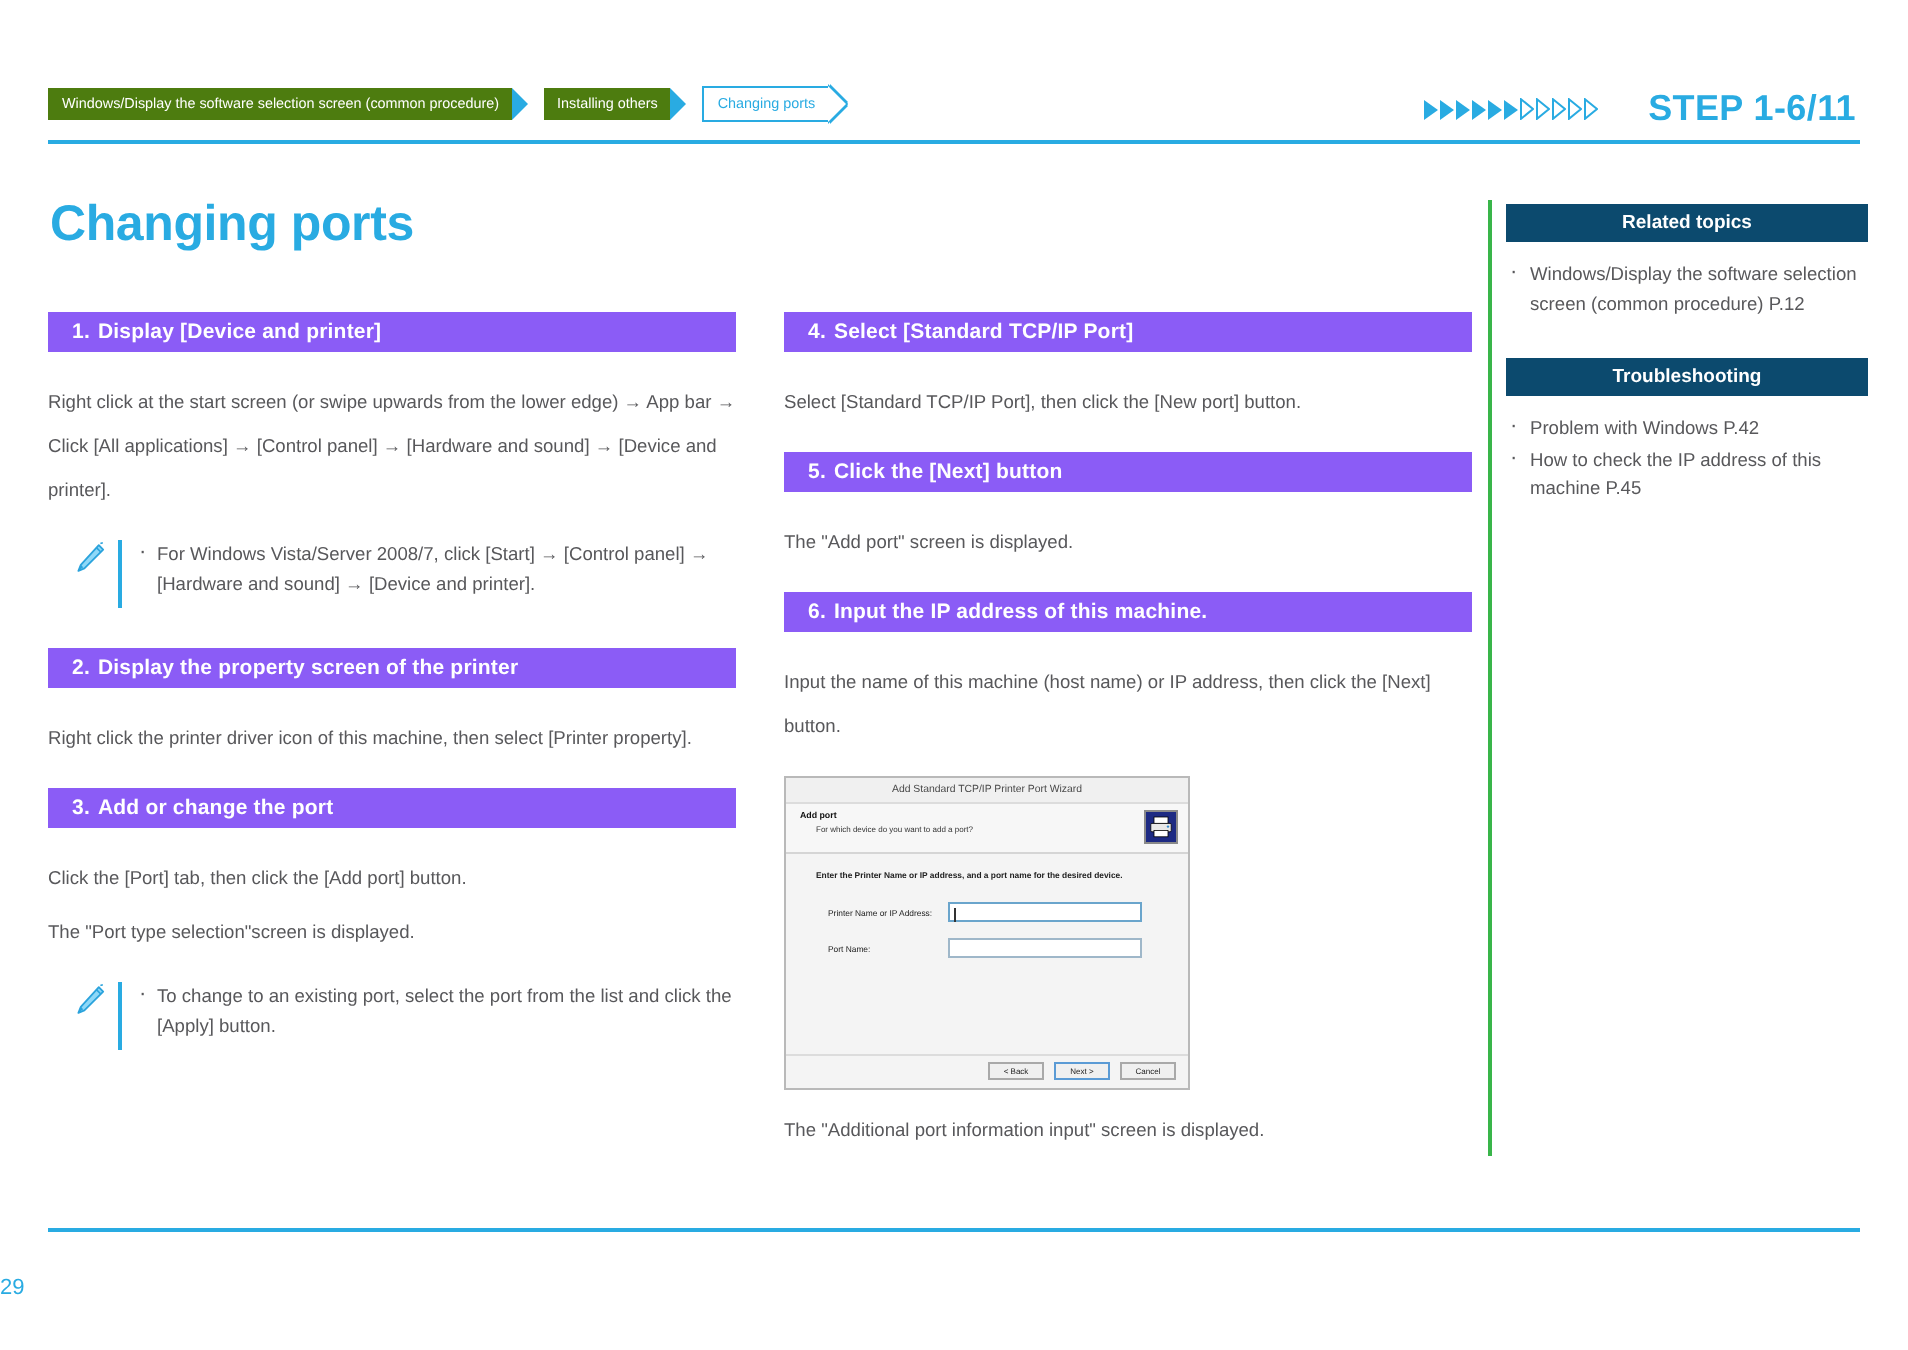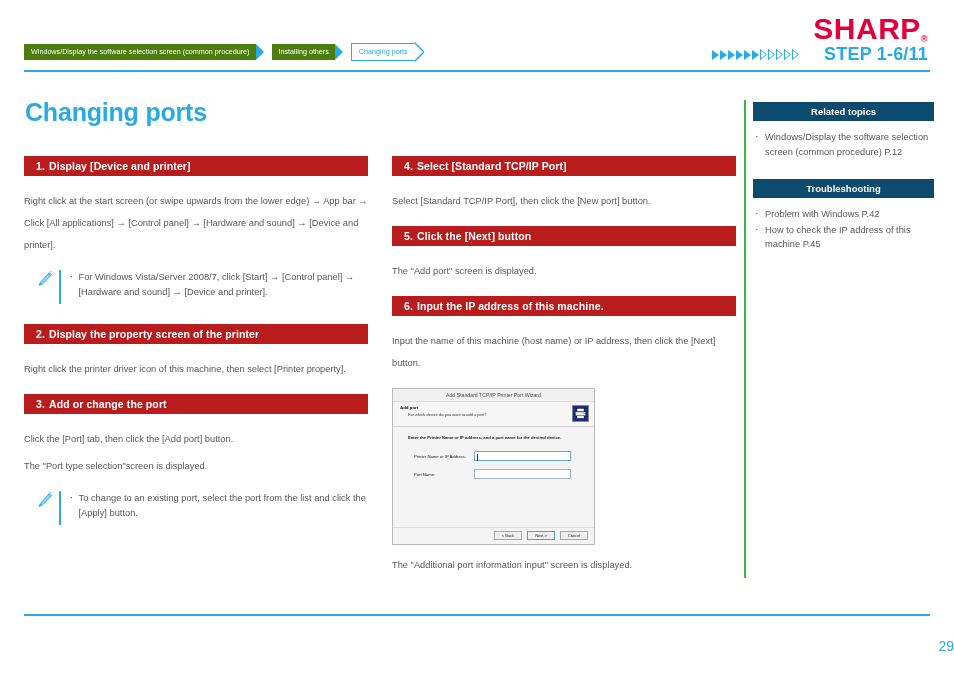--- a/index.html
+++ b/index.html
@@ -135,21 +135,21 @@
 
   
   .col {
     position: absolute;
     top: 156px;
   }
   .col-left  { left: 24px;  width: 344px; }
   .col-mid   { left: 392px; width: 344px; }
 
   .step-head {
-    background: #b91c1c;
+    background: #8b5cf6;
     color: #ffffff;
     font-size: 10.5px;
     font-weight: bold;
     padding: 4px 0 4px 12px;
     letter-spacing: 0.1px;
     margin-bottom: 14px;
   }
   .step-head .num { margin-right: 4px; }
 
   .body-text {
@@ -346,31 +346,30 @@
     position: absolute;
     left: 24px; right: 24px;
     top: 614px;
     height: 2px;
     background: #29ABE2;
   }
   .page-num {
     position: absolute;
     left: 0; right: 0;
     top: 638px;
-    text-align: right;
-    font-size: 14px;
+    text-align: left;
+    font-size: 11px;
     color: #29ABE2;
   }
 </style>
 </head>
 <body>
 
 <div class="header">
 
-  <div class="sharp-logo"><span>SHARP</span><span class="reg">®</span></div>
 
   <div class="breadcrumb">
     <div class="crumb filled">
       <span>Windows/Display the software selection screen (common procedure)</span>
     </div>
     <div class="crumb filled">
       <span>Installing others</span>
     </div>
     <div class="crumb outlined">
       <span>Changing ports</span>

